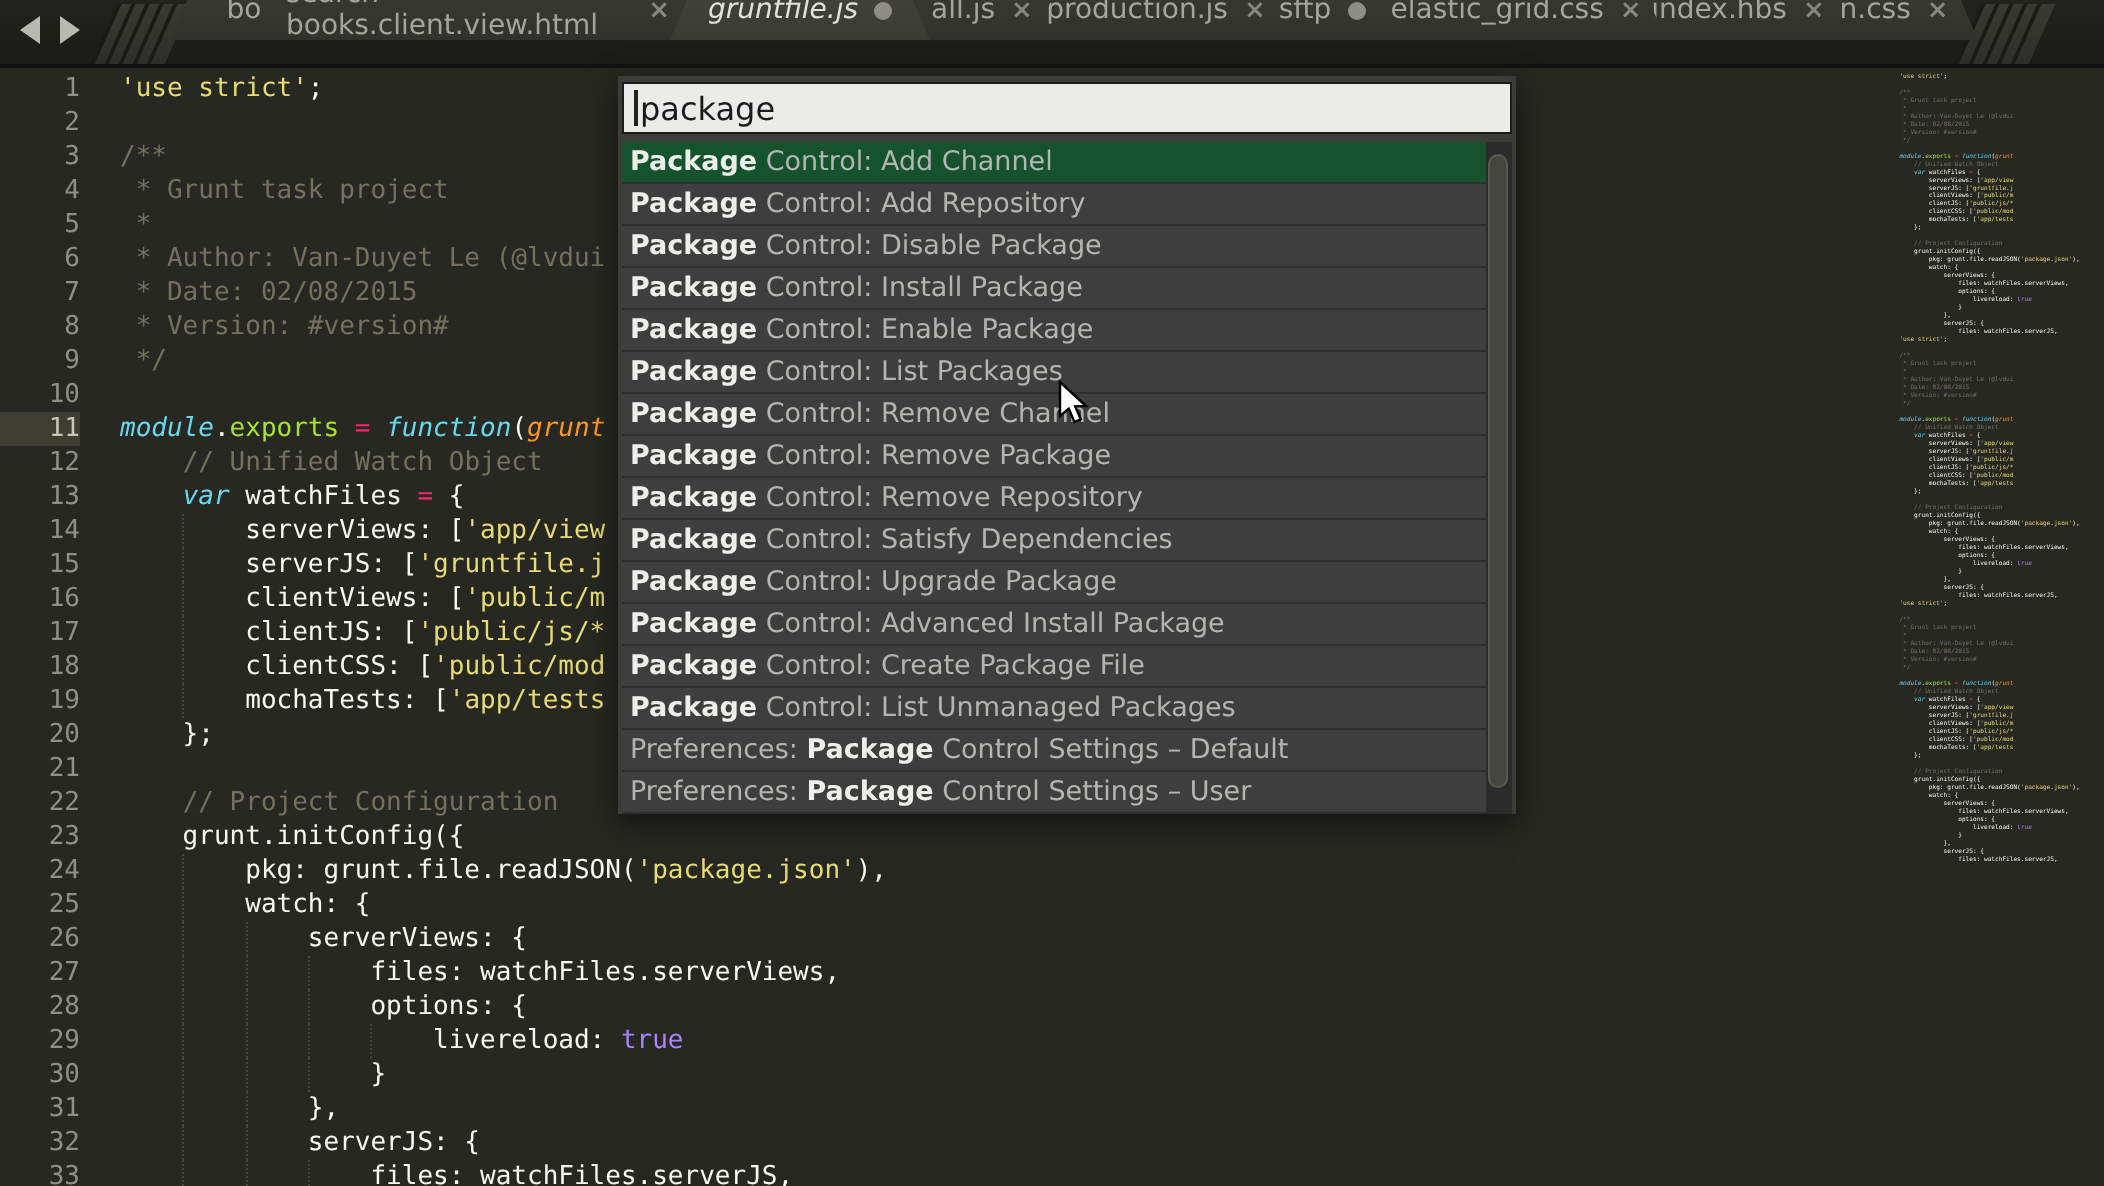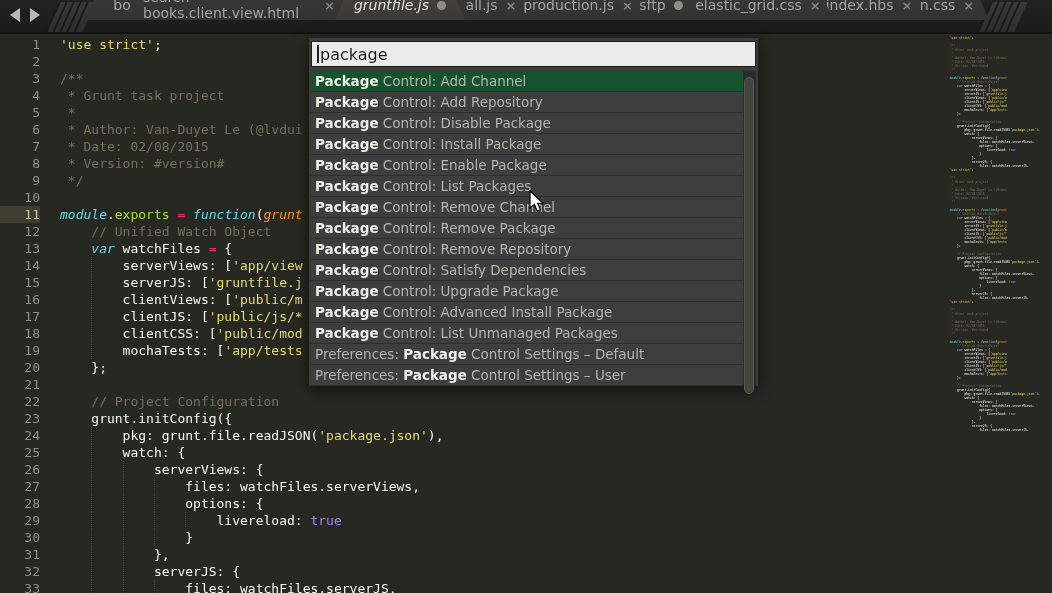--- a/index.html
+++ b/index.html
@@ -181,20 +181,21 @@
         <div class="p-row"><span></span><span class="bold">Package</span><span> Control: Disable Package</span></div>
         <div class="p-row"><span></span><span class="bold">Package</span><span> Control: Install Package</span></div>
         <div class="p-row"><span></span><span class="bold">Package</span><span> Control: Enable Package</span></div>
         <div class="p-row"><span></span><span class="bold">Package</span><span> Control: List Packages</span></div>
         <div class="p-row"><span></span><span class="bold">Package</span><span> Control: Remove Channel</span></div>
         <div class="p-row"><span></span><span class="bold">Package</span><span> Control: Remove Package</span></div>
         <div class="p-row"><span></span><span class="bold">Package</span><span> Control: Remove Repository</span></div>
         <div class="p-row"><span></span><span class="bold">Package</span><span> Control: Satisfy Dependencies</span></div>
         <div class="p-row"><span></span><span class="bold">Package</span><span> Control: Upgrade Package</span></div>
         <div class="p-row"><span></span><span class="bold">Package</span><span> Control: Advanced Install Package</span></div>
+        <div class="p-row"><span></span><span class="bold">Package</span><span> Control: Create Package File</span></div>
         <div class="p-row"><span></span><span class="bold">Package</span><span> Control: List Unmanaged Packages</span></div>
         <div class="p-row"><span>Preferences: </span><span class="bold">Package</span><span> Control Settings – Default</span></div>
         <div class="p-row"><span>Preferences: </span><span class="bold">Package</span><span> Control Settings – User</span></div>
         <div class="p-scroll">
         <div class="p-thumb"></div>
       </div>
     </div>
   </div>
 
   <svg class="cursor" width="18" height="24" viewBox="0 0 18 24">

